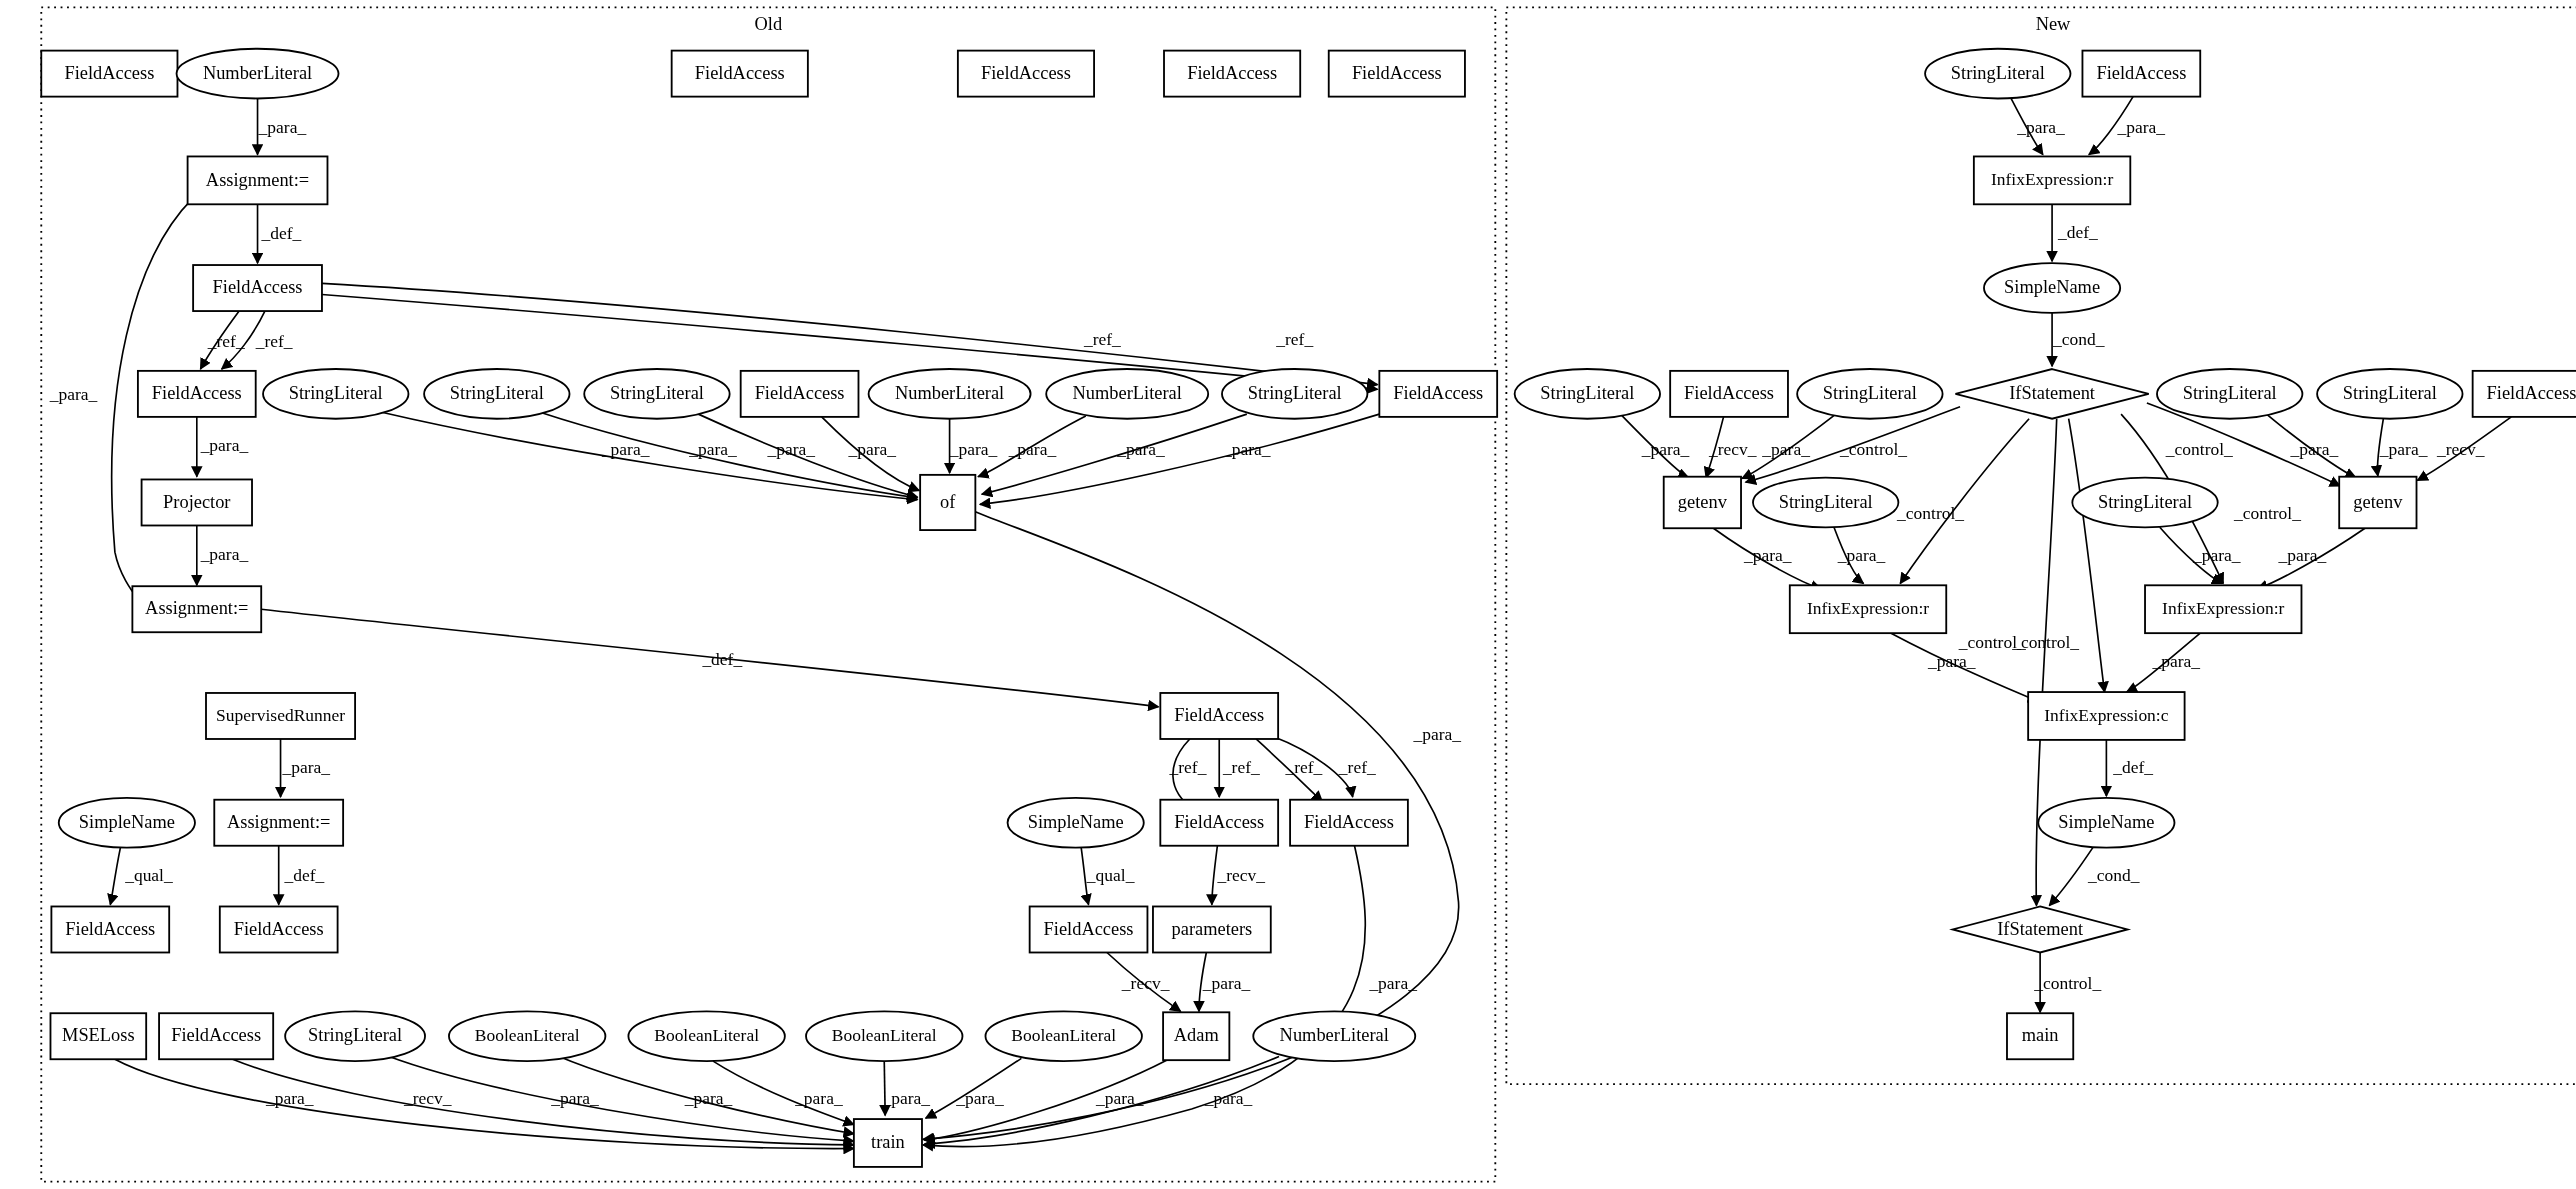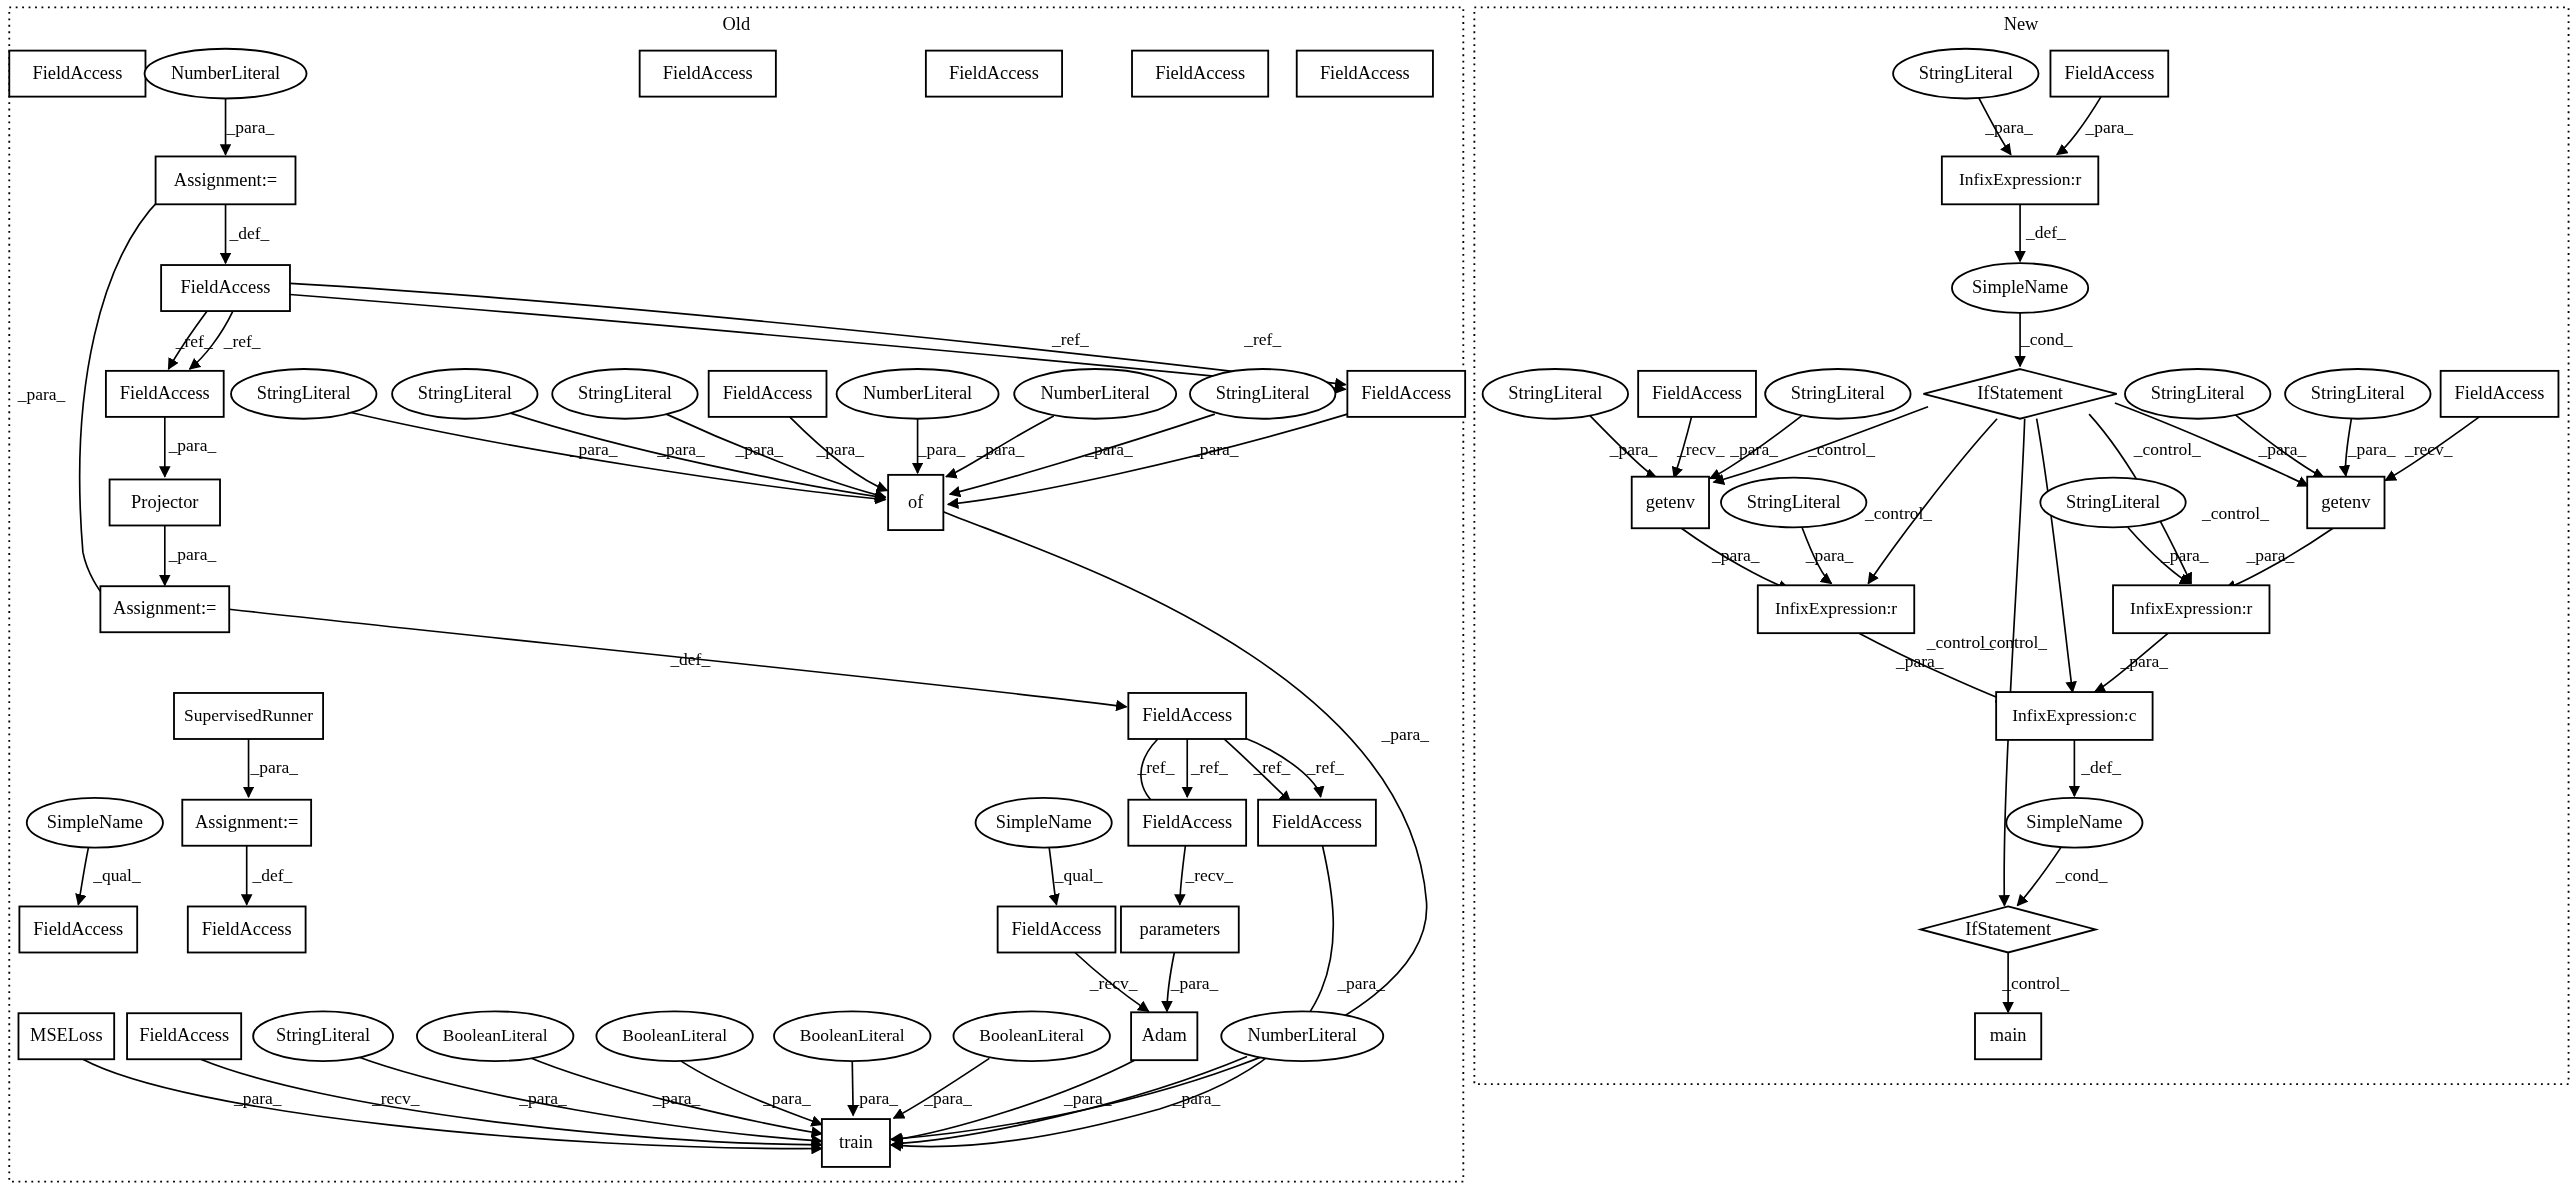--- a/index.html
+++ b/index.html
@@ -1,17 +1,17 @@
 <!DOCTYPE html>
 <html style="font-size:14.7px"><head>
 <meta charset="utf-8">
 <style>
   html,body{margin:0;padding:0;background:#ffffff;}
   #stage{position:relative;width:2348px;height:1189px;background:#fff;
-         font-family:"Liberation Serif", "DejaVu Serif", serif;}
+         font-family:"Liberation Serif", "DejaVu Serif", serif;margin-left:32px;}
   svg{display:block;}
   .node-shape{fill:#ffffff;stroke:#000000;stroke-width:2;}
   .node-label{font-family:"Liberation Serif","DejaVu Serif",serif;
               font-size:20px;fill:#000;text-anchor:middle;dominant-baseline:middle;}
   .node-label.sm{font-size:19px;}
   .edge{fill:none;stroke:#000000;stroke-width:1.8;}
   .edge-label{font-family:"Liberation Serif","DejaVu Serif",serif;
               font-size:19px;fill:#000;text-anchor:middle;dominant-baseline:middle;}
   .cluster{fill:none;stroke:#000000;stroke-width:2;stroke-dasharray:2 5;}
   .cluster-title{font-family:"Liberation Serif","DejaVu Serif",serif;

